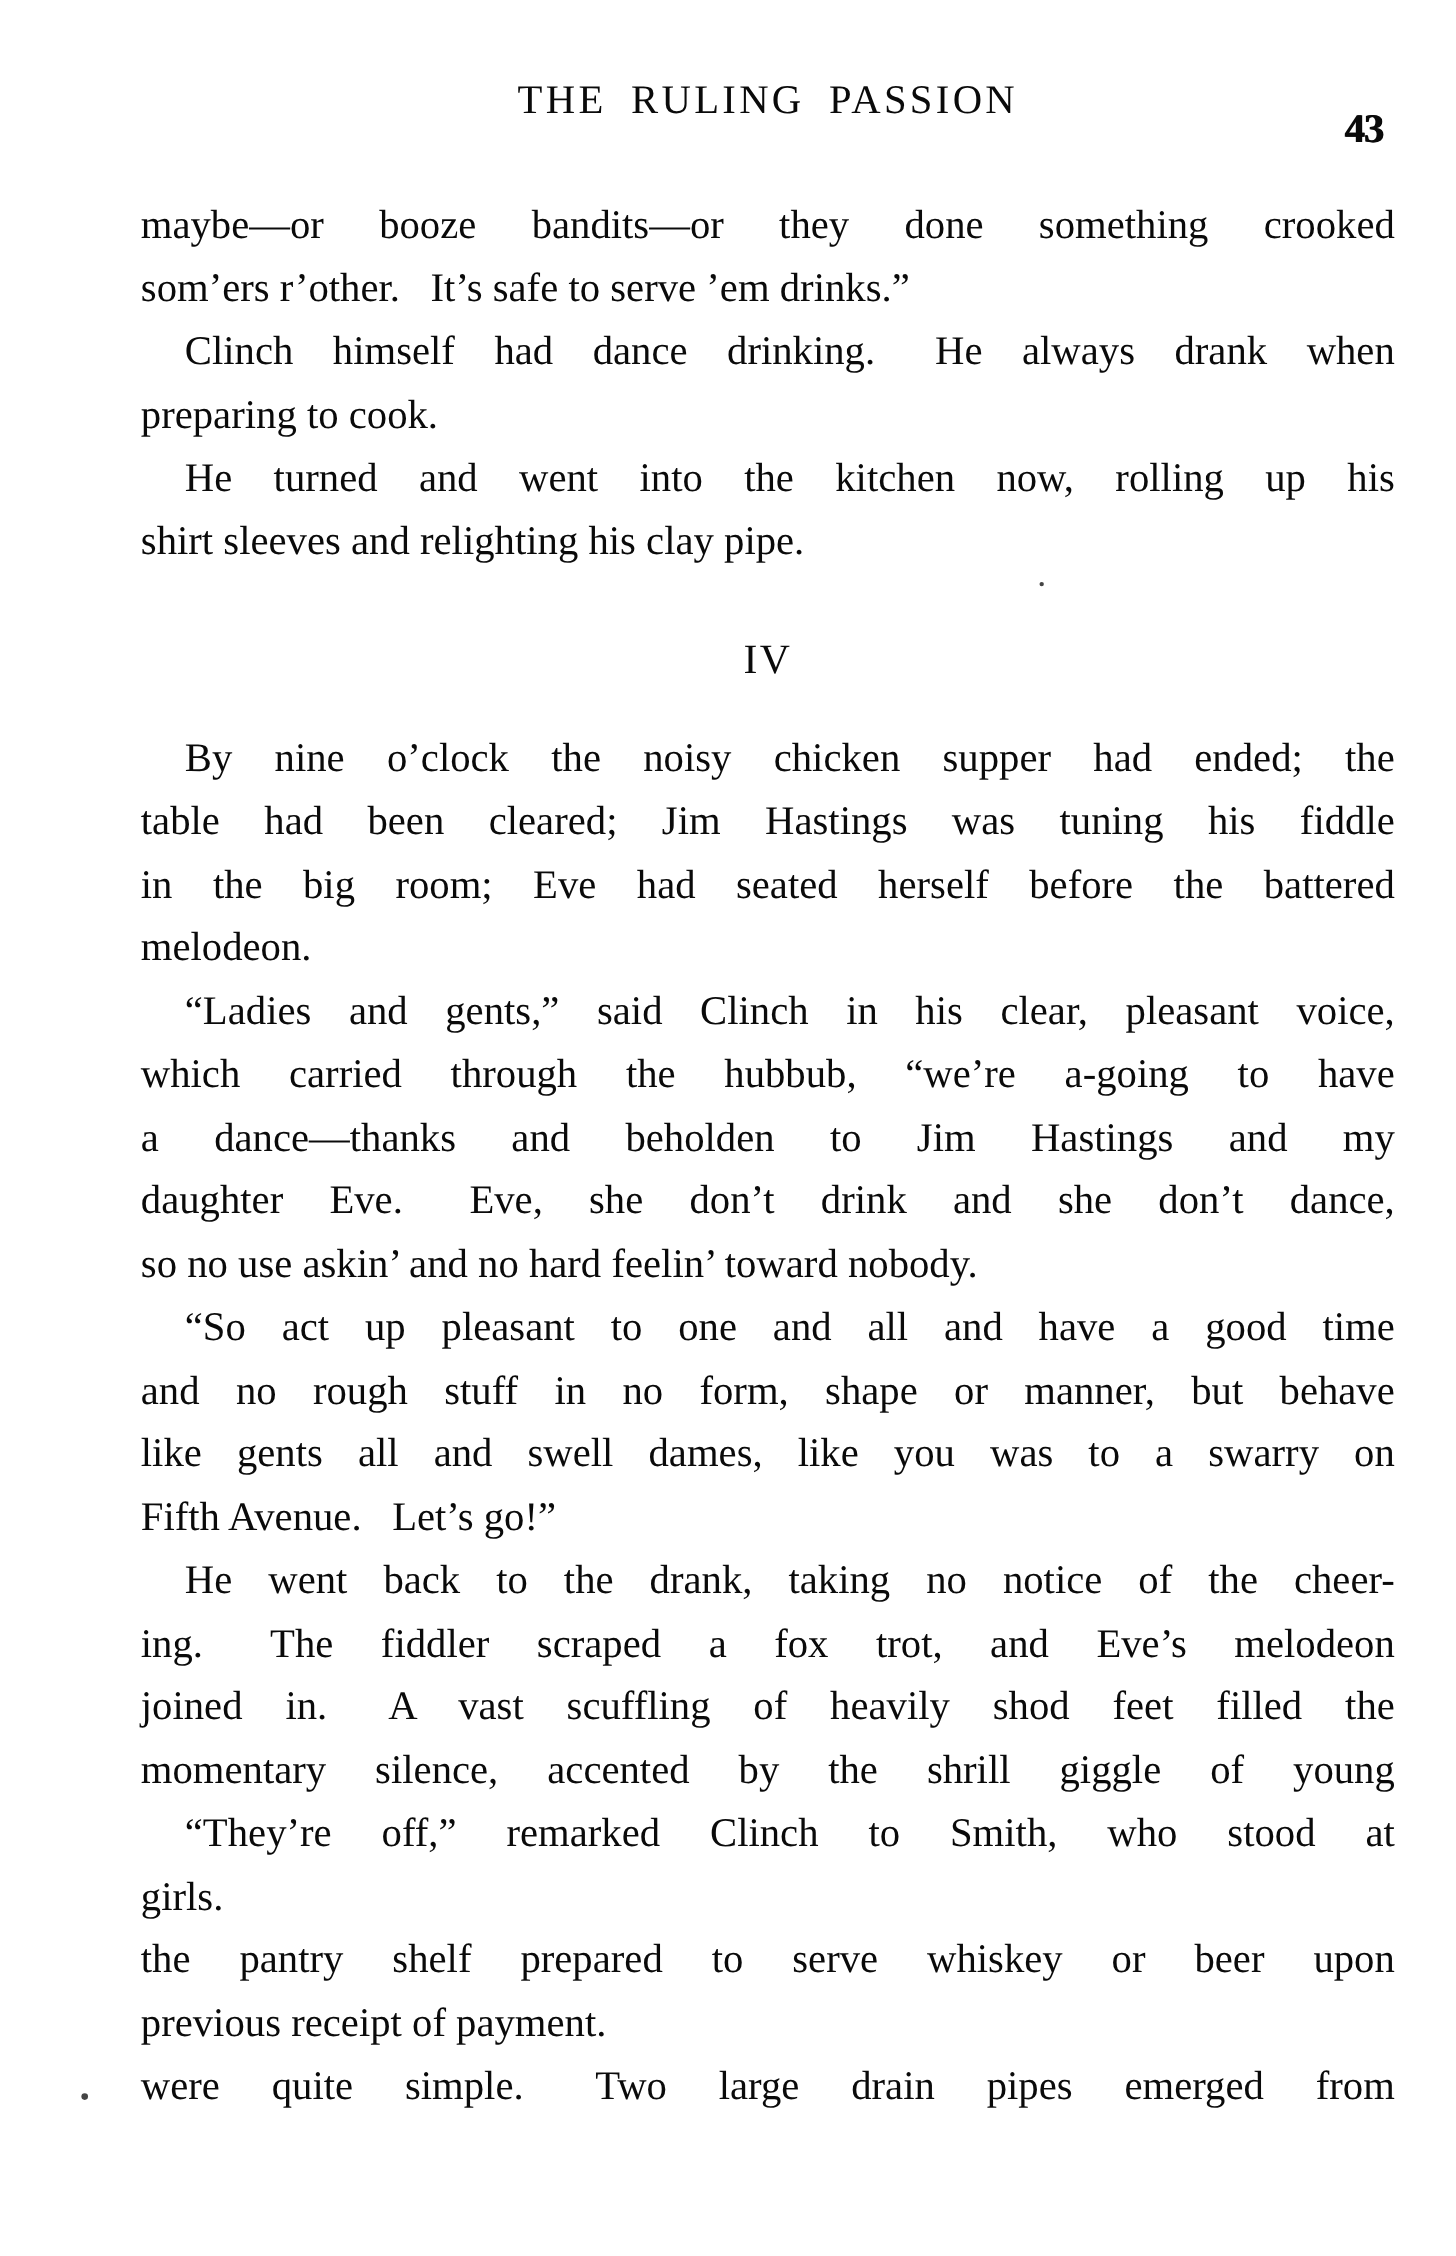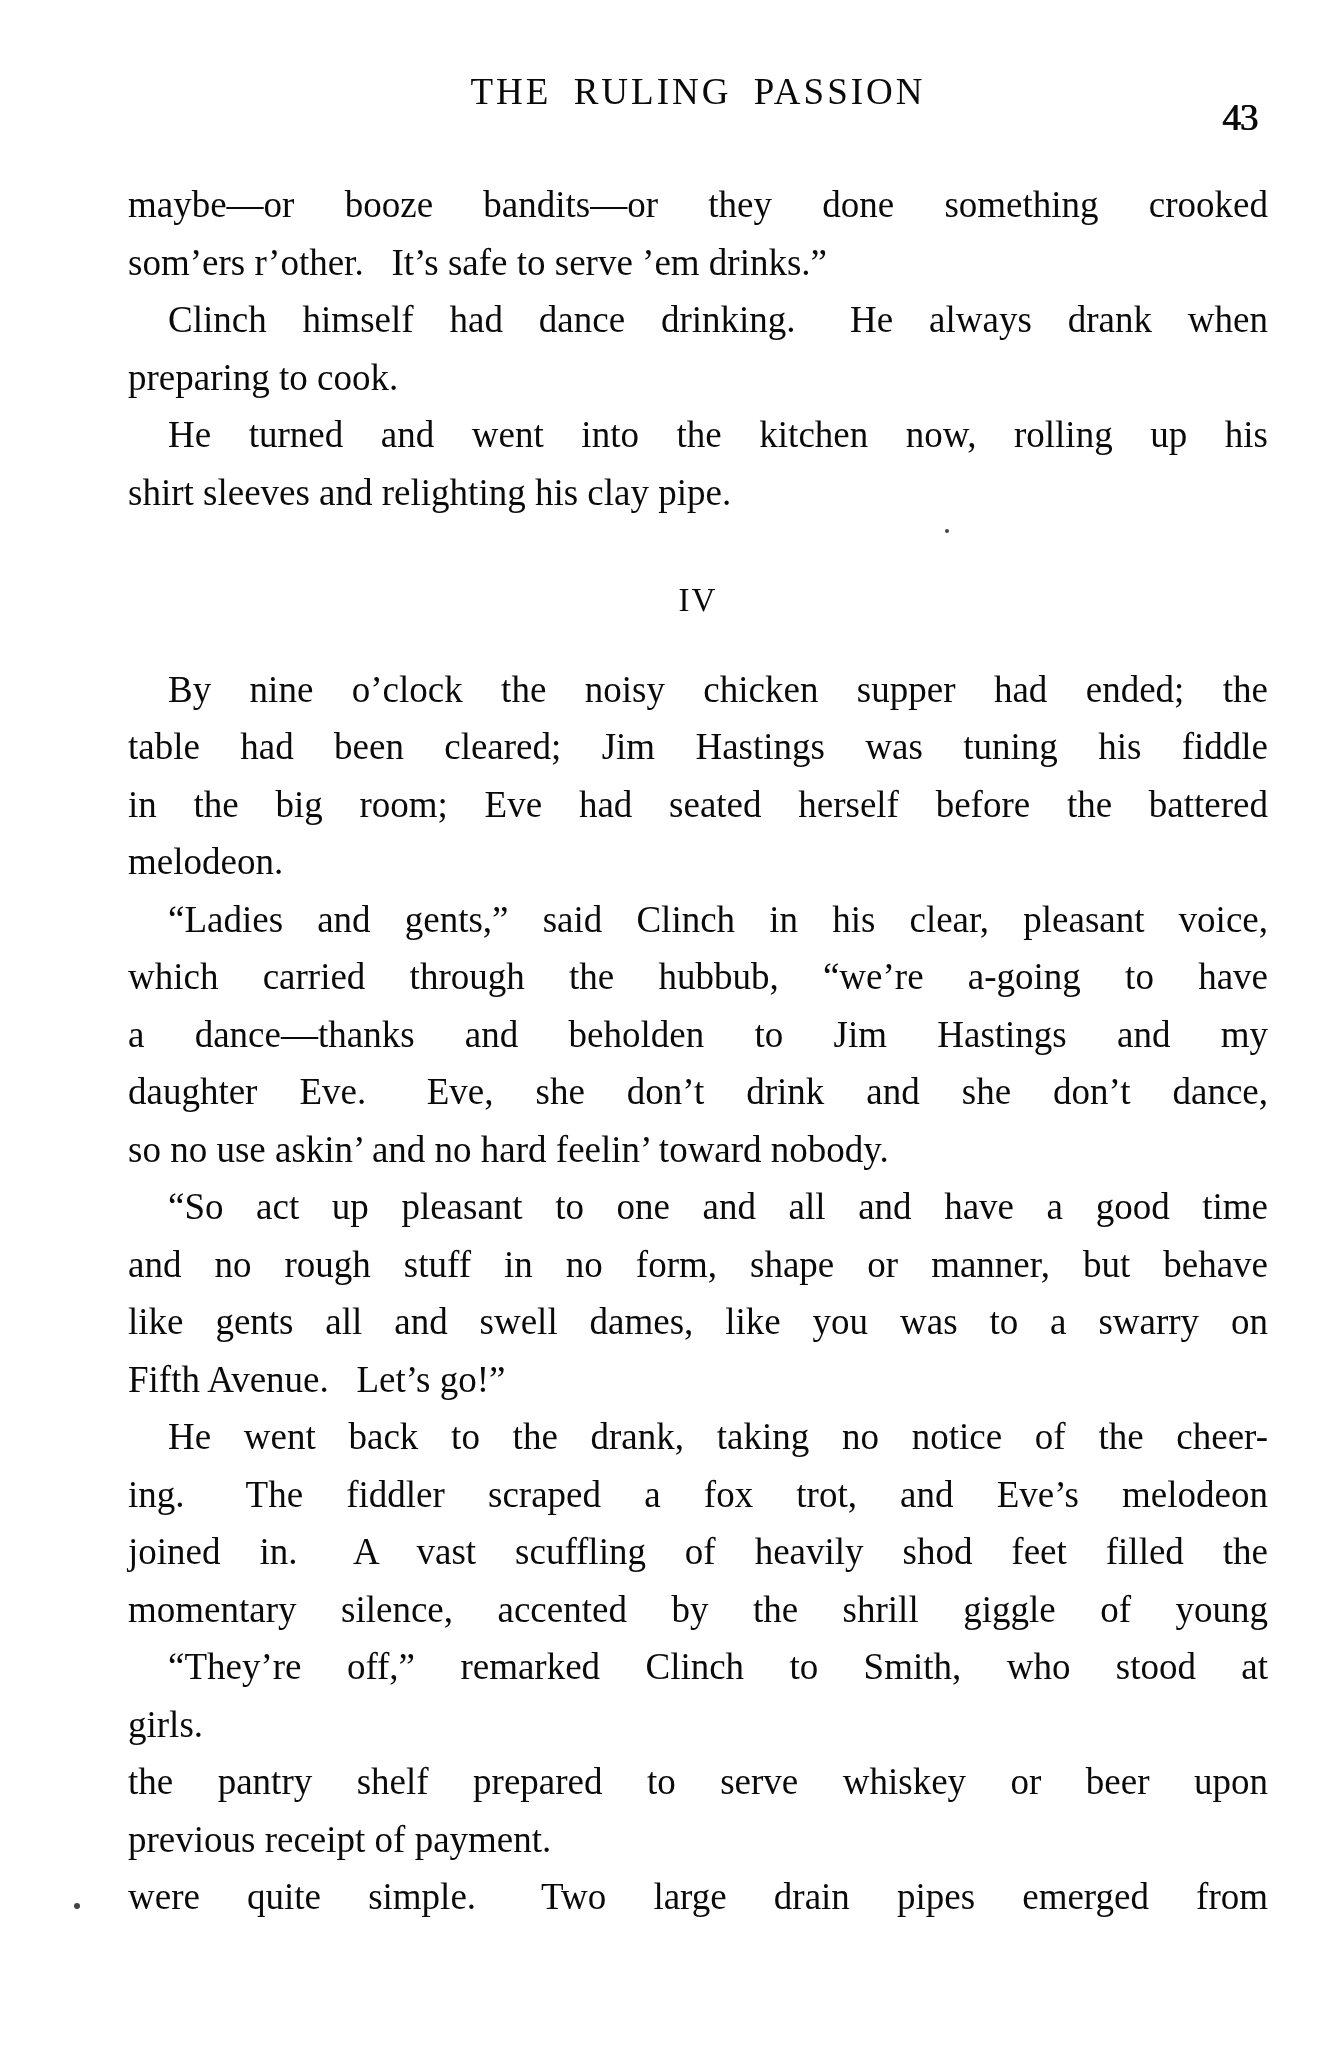--- a/index.html
+++ b/index.html
@@ -27,21 +27,21 @@
     letter-spacing: 3px;
     word-spacing: 10px;
     line-height: 44px;
     white-space: nowrap;
   }
   .page-number {
     position: absolute;
     top: 96px;
     left: 1204px;
     font-size: 37px;
-    font-weight: normal;
+    font-weight: bold;
     letter-spacing: -1px;
     line-height: 44px;
     text-shadow: 1px 0 0 #0a0a0a;
   }
   .body-text {
     position: absolute;
     top: 176px;
     left: 110px;
     width: 1140px;
   }
@@ -52,21 +52,21 @@
     text-align: justify;
     text-align-last: justify;
   }
   .line.last {
     text-align-last: left;
   }
   .line.indent {
     text-indent: 40px;
   }
   .section-heading {
-    font-size: 33px;
+    font-size: 38px;
     line-height: 57.5px;
     height: 57.5px;
     margin: 51px 0 31px 0;
     text-align: center;
     letter-spacing: 2px;
   }
   .speck {
     position: absolute;
     background: #444;
     border-radius: 50%;

